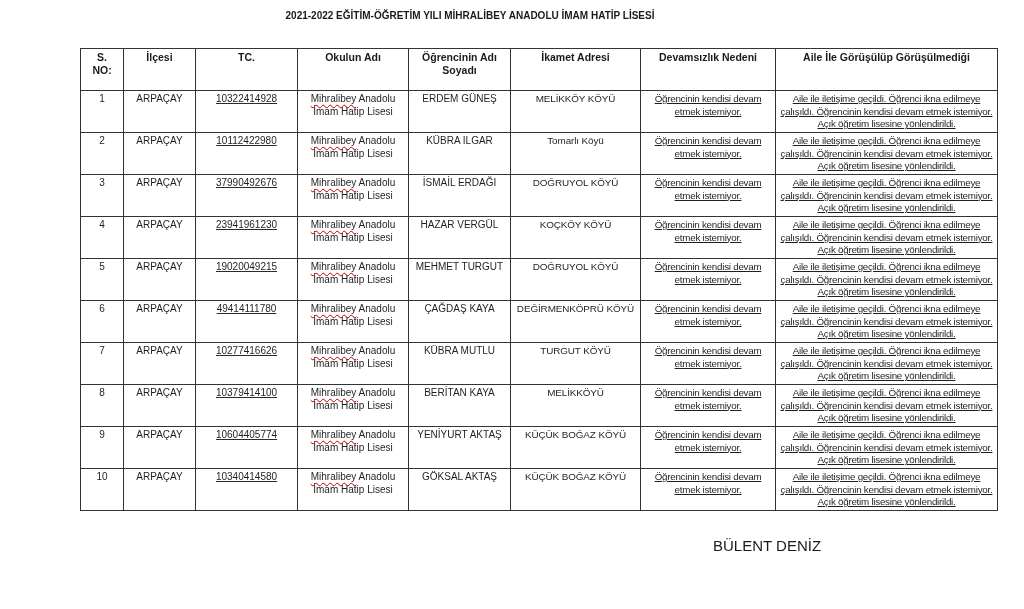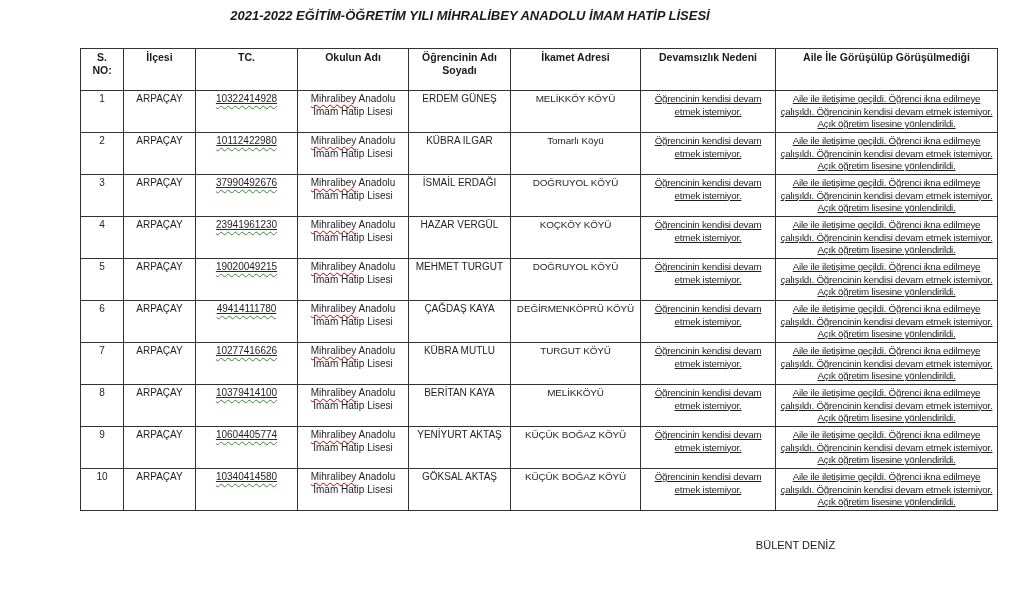--- a/index.html
+++ b/index.html
@@ -4,23 +4,22 @@
 <style>
   html,body{margin:0;padding:0;}
   body{
     width:1024px;height:609px;background:#ffffff;
     font-family:"Liberation Sans",sans-serif;color:#1c1c1c;
     position:relative;overflow:hidden;
   }
   .page{position:absolute;inset:0;background:#fff;}
   .doc-title{
     position:absolute;top:9px;left:0;width:940px;
-    text-align:center;font-weight:bold;font-size:13px;line-height:14px;
+    text-align:center;font-weight:bold;font-size:10px;line-height:14px;
     color:#1a1a1a;
-    font-style:italic;
   }
   table.students{
     position:absolute;left:80px;top:48px;width:917px;
     border-collapse:collapse;table-layout:fixed;
   }
   th,td{
     border:1px solid #333333;
     vertical-align:top;text-align:center;
     padding:2px 3px 1px 3px;
     overflow:hidden;
@@ -35,37 +34,36 @@
   td.cell-sm{font-size:9.8px;line-height:12.6px;letter-spacing:-0.25px;text-decoration:underline;}
   td.cell-addr{font-size:9.9px;letter-spacing:-0.1px;text-align:center;}
   .spell{ 
     text-decoration:underline;
     text-decoration-style:wavy;
     text-decoration-color:#c00000;
     text-decoration-thickness:1px;
     text-underline-offset:2px;
   }
   .tc-wavy{ 
-    text-decoration:underline;
     text-decoration-style:wavy;
     text-decoration-color:#2e8b2e;
     text-decoration-thickness:1px;
     text-underline-offset:3px;
     margin-top:28px;
   }
   .tc-line{ 
     text-decoration:underline;
     text-decoration-style:solid;
     text-decoration-color:#2b2b2b;
     text-decoration-thickness:1px;
     text-underline-offset:1px;
   }
   .signature{
     position:absolute;left:713px;top:538px;width:165px;
-    text-align:center;font-size:11px;line-height:15.5px;color:#1a1a1a;
+    font-size:15px;line-height:15.5px;color:#1a1a1a;
   }
 </style>
 </head>
 <body>
 
 <div class="page">
 
   <div class="doc-title">
     <div>2021-2022 EĞİTİM-ÖĞRETİM YILI MİHRALİBEY ANADOLU İMAM HATİP LİSESİ</div>
   </div>

